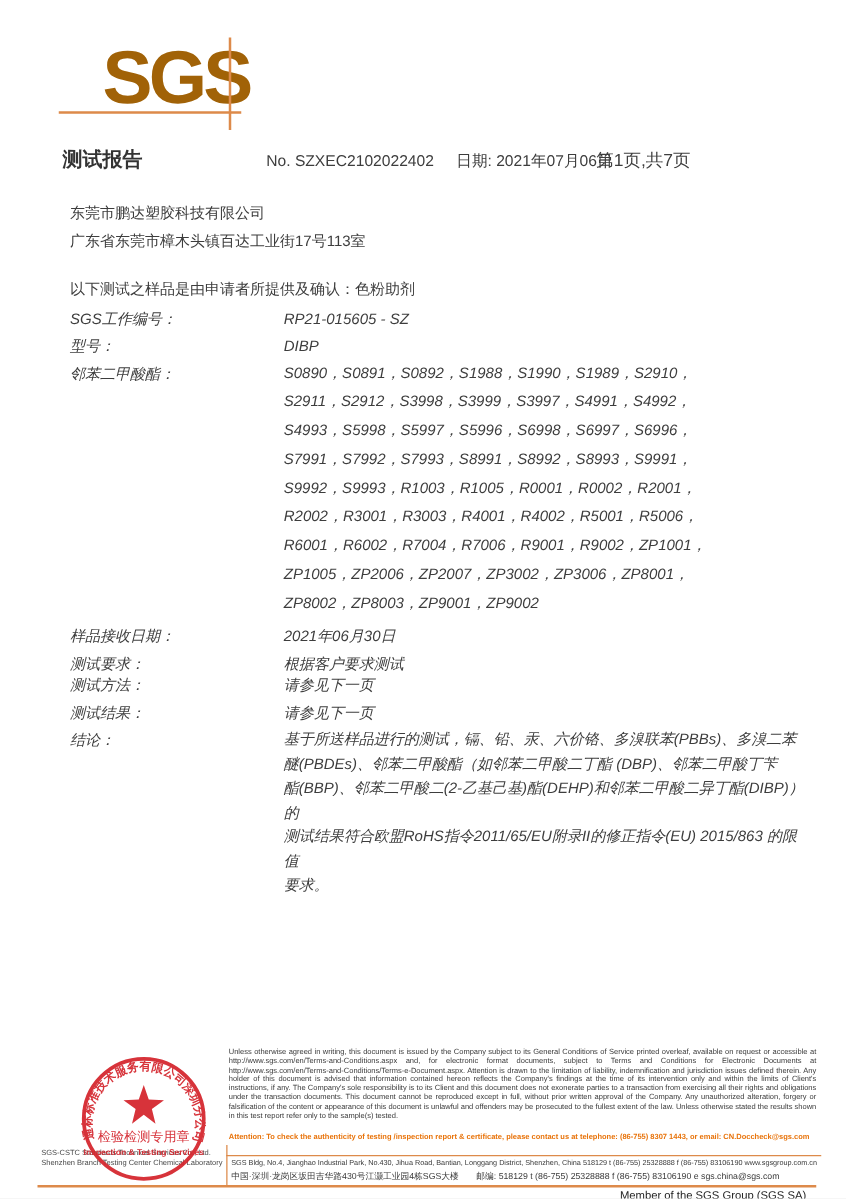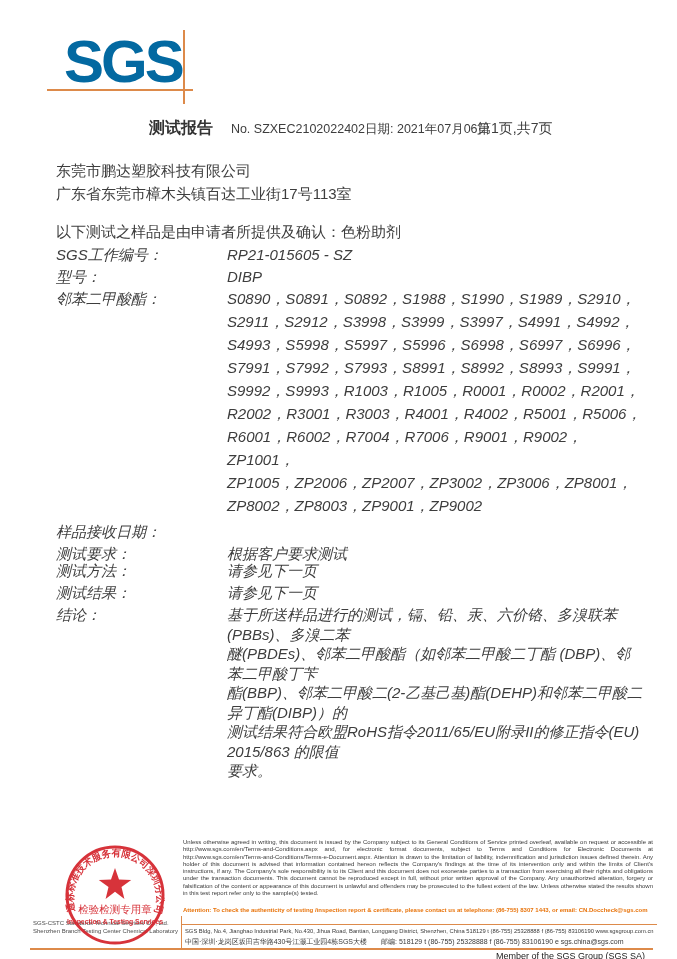--- a/index.html
+++ b/index.html
@@ -3,36 +3,36 @@
 <meta charset="utf-8">
 <style>
   html,body { margin:0; padding:0; background:#e9e9e9; }
   .page {
     position:relative; width:677px; height:959px; margin:0 auto;
     background:#ffffff; overflow:hidden;
     font-family:"Liberation Sans", sans-serif; color:#3d3d3d;
   }
   
   .logo-text {
-    position:absolute; left:64px; top:34px;
+    position:absolute; left:82px; top:34px;
     font-size:60px; line-height:56px; font-weight:bold;
-    letter-spacing:-3px; color:#0369a1;
+    letter-spacing:-3px; color:#a16207;
   }
   .logo-hline { position:absolute; left:47px; top:89px; width:146px; height:2px; background:#dd8a4a; }
   .logo-vline { position:absolute; left:183px; top:30px; width:2px; height:74px; background:#dd8a4a; }
   .title-row {
     position:absolute; left:50px; top:118px; right:30px;
-    display:flex; align-items:baseline; white-space:nowrap;text-align:right;
+    display:flex; align-items:baseline; white-space:nowrap;
   }
   .doc-title { font-size:16px; font-weight:bold; color:#333; width:163px; flex:none; }
   .report-no { font-size:12.5px; width:152px; flex:none; }
   .report-date { font-size:12.5px; width:112px; flex:none; }
   .page-info { font-size:14px; }
   
-  .body-block { position:absolute; left:56px; top:163px; width:588px; font-size:15px; }
+  .body-block { position:absolute; left:56px; top:163px; width:588px; font-size:12px; }
   .applicant-company { line-height:15px; margin-bottom:8px; }
   .applicant-address { line-height:15px; margin-bottom:23px; }
   .sample-statement { line-height:15px; margin-bottom:9px; }
   .frow { display:flex; margin-bottom:8px;font-style:italic; }
   .frow .flabel { width:171px; flex:none; line-height:14px; }
   .frow .fvalue { flex:1; line-height:14px; white-space:pre-line; }
   .frow-refs .fvalue { line-height:23px; margin-top:-5px; }
   .frow-tight { margin-bottom:3px; }
   .frow-conclusion .fvalue { line-height:19.5px; margin-top:-3px; }
   
@@ -96,20 +96,21 @@
 S4993，S5998，S5997，S5996，S6998，S6997，S6996，
 S7991，S7992，S7993，S8991，S8992，S8993，S9991，
 S9992，S9993，R1003，R1005，R0001，R0002，R2001，
 R2002，R3001，R3003，R4001，R4002，R5001，R5006，
 R6001，R6002，R7004，R7006，R9001，R9002，ZP1001，
 ZP1005，ZP2006，ZP2007，ZP3002，ZP3006，ZP8001，
 ZP8002，ZP8003，ZP9001，ZP9002</span>
     </div>
     <div class="frow">
       <span class="flabel">样品接收日期：</span>
+      <span class="fvalue">2021年06月30日</span>
     </div>
     <div class="frow frow-tight">
       <span class="flabel">测试要求：</span>
       <span class="fvalue">根据客户要求测试</span>
     </div>
     <div class="frow">
       <span class="flabel">测试方法：</span>
       <span class="fvalue">请参见下一页</span>
     </div>
     <div class="frow">

